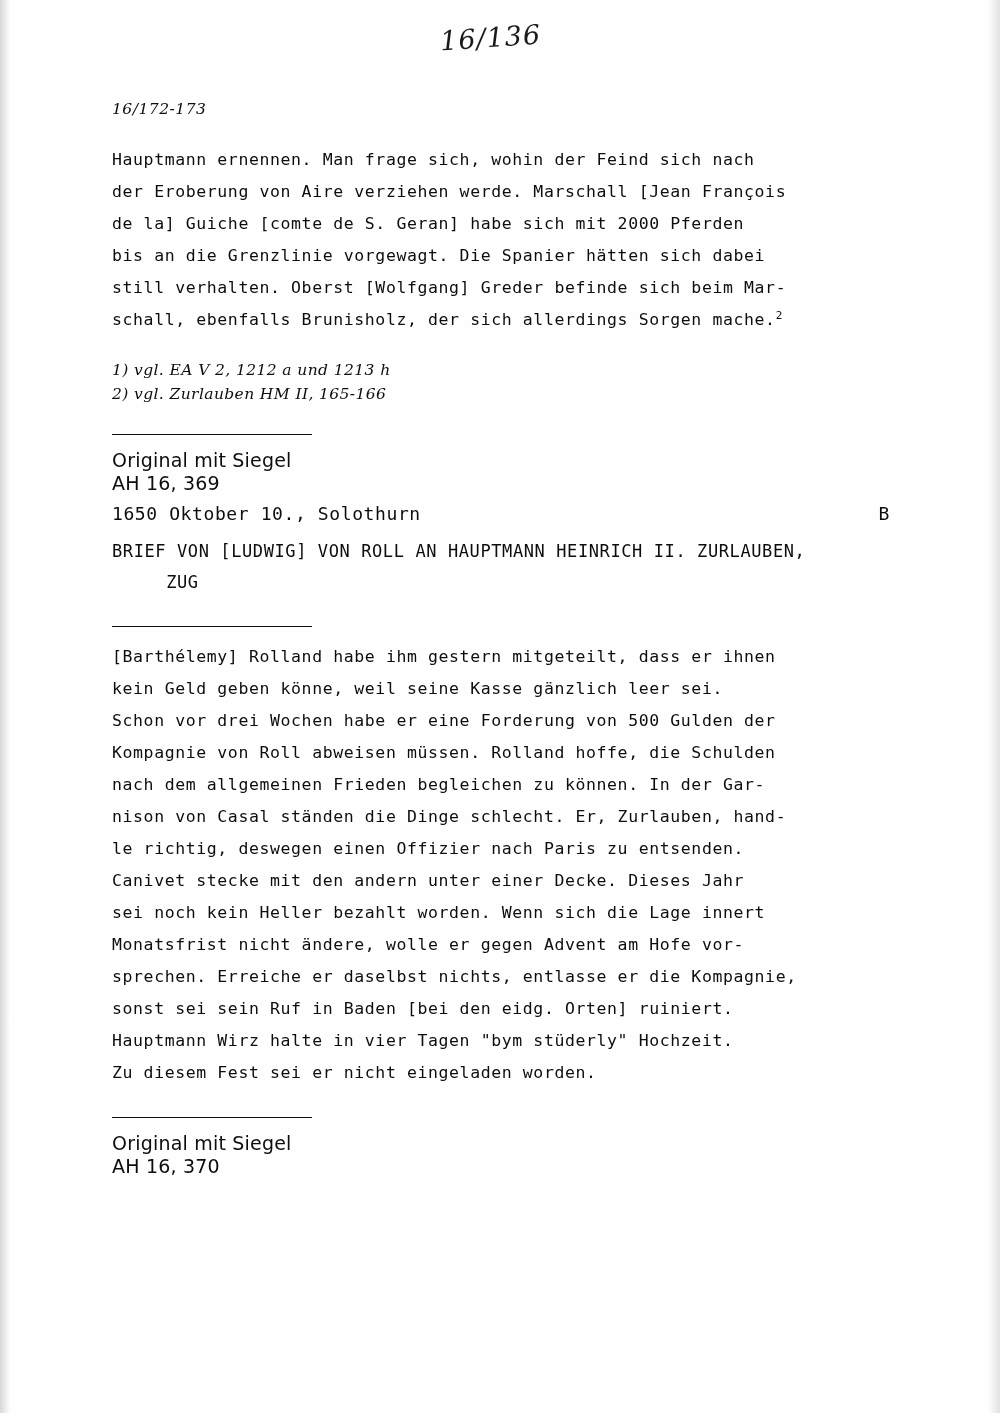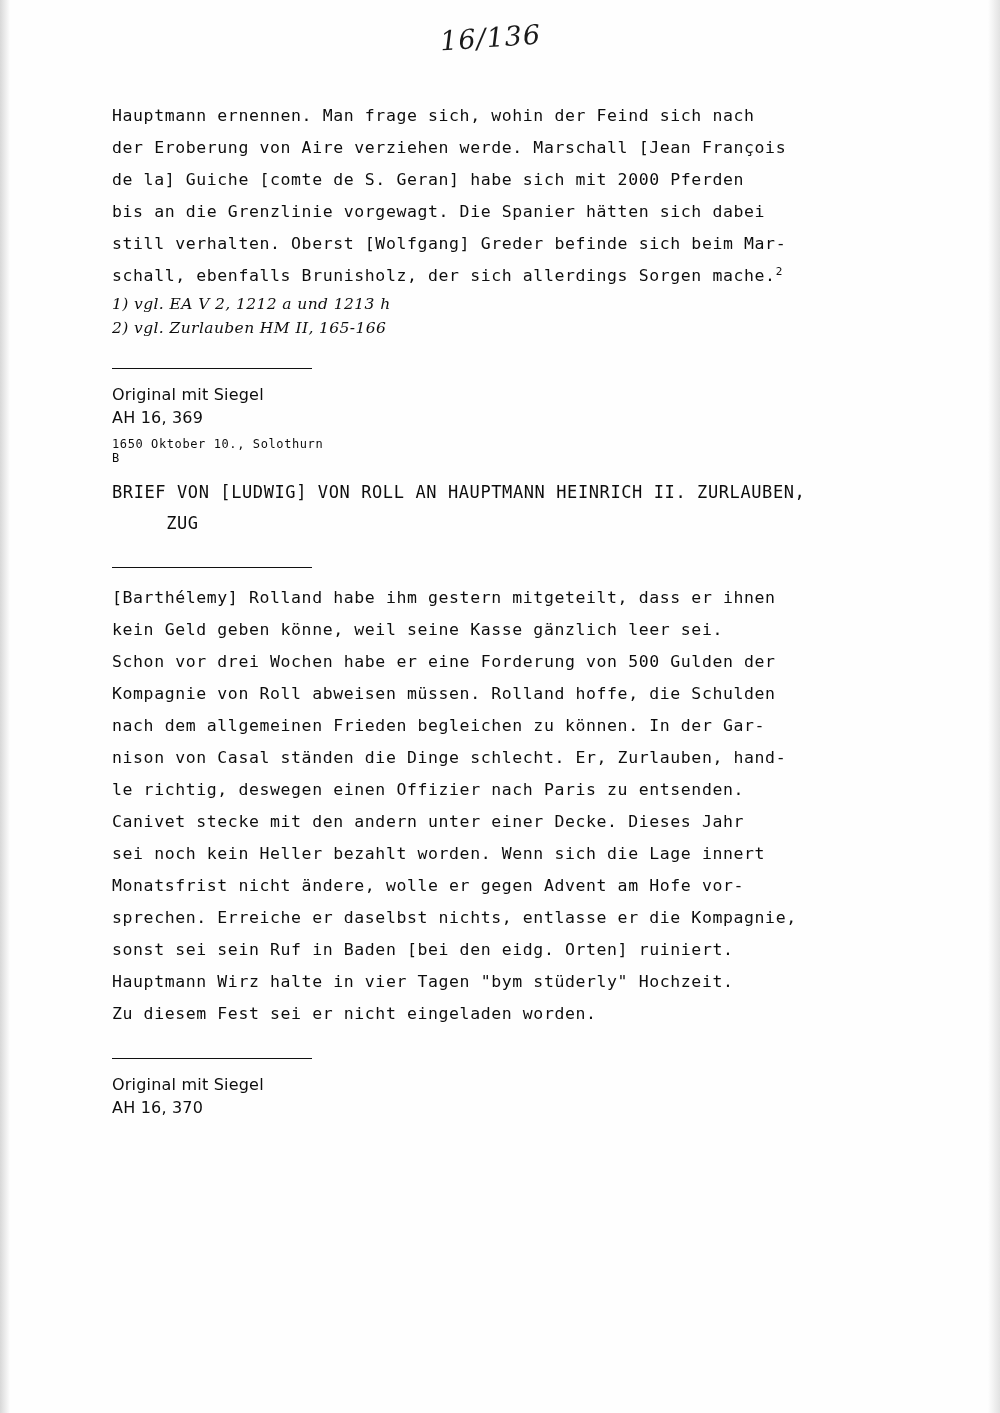--- a/index.html
+++ b/index.html
@@ -73,58 +73,58 @@
     vertical-align: super;
     line-height: 0;
   }
 
   .footnotes {
     font-family: "DejaVu Serif", "Liberation Serif", serif;
     font-style: italic;
     font-size: 15.5px;
     line-height: 24px;
     letter-spacing: 0.4px;
+    margin-top: 22px;
     white-space: pre-wrap;
   }
 
   .rule {
     border: 0;
     border-top: 1.5px solid #111;
     width: 200px;
     margin: 28px 0 14px 0;
   }
   .rule.wide {
     width: 200px;
   }
 
   .provenance {
     font-family: "DejaVu Sans", "Liberation Sans", sans-serif;
-    font-size: 16px;
+    font-size: 19px;
     line-height: 23px;
     letter-spacing: 0.2px;
     white-space: pre-wrap;
   }
 
   .page-number {
     text-align: center;
     font-family: "DejaVu Sans", "Liberation Sans", sans-serif;
     font-size: 24px;
     margin-top: 72px;
     margin-bottom: 6px;
     letter-spacing: 1px;
   }
 
   .doc-headline {
     display: flex;
     justify-content: space-between;
     align-items: baseline;
-    font-size: 12px;
+    font-size: 18px;
     letter-spacing: 0.6px;
     margin-top: 8px;
-    flex-direction: column;
   }
   .doc-headline .right {
     margin-right: 12px;
   }
 
   .doc-title {
     font-size: 17px;
     line-height: 31px;
     letter-spacing: 0.6px;
     margin-top: 12px;
@@ -133,20 +133,21 @@
 </style>
 </head>
 <body>
 
 <div class="page">
 
   <div class="handwritten">16/136</div>
 
   <div class="content">
 
+    <div class="ref-head">16/172-173</div>
 
     <div class="body-text"><span>Hauptmann ernennen. Man frage sich, wohin der Feind sich nach
 der Eroberung von Aire verziehen werde. Marschall [Jean François
 de la] Guiche [comte de S. Geran] habe sich mit 2000 Pferden
 bis an die Grenzlinie vorgewagt. Die Spanier hätten sich dabei
 still verhalten. Oberst [Wolfgang] Greder befinde sich beim Mar-
 schall, ebenfalls Brunisholz, der sich allerdings Sorgen mache.</span><sup class="note">2</sup></div>
 
     <div class="footnotes">1) vgl. EA V 2, 1212 a und 1213 h
 2) vgl. Zurlauben HM II, 165-166</div>

